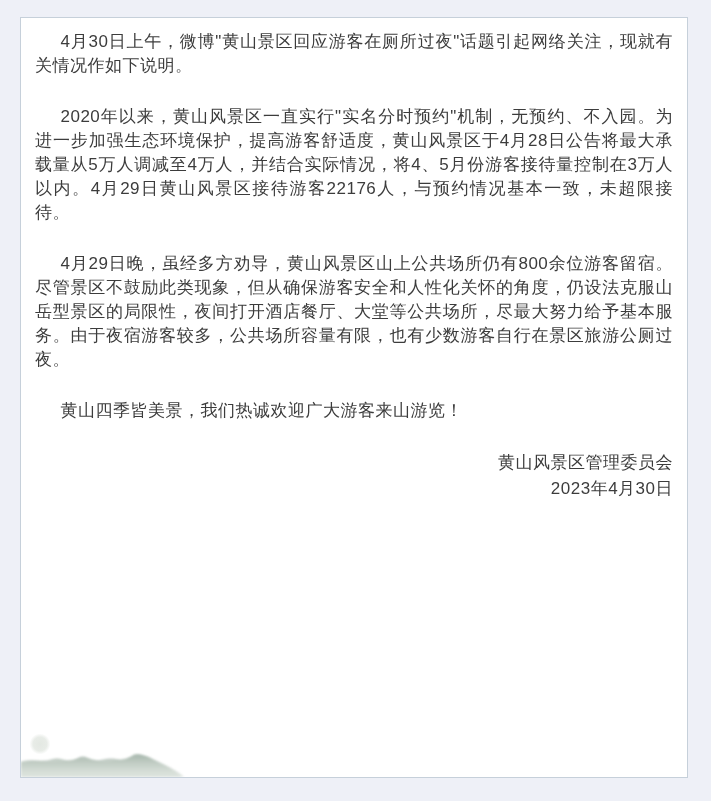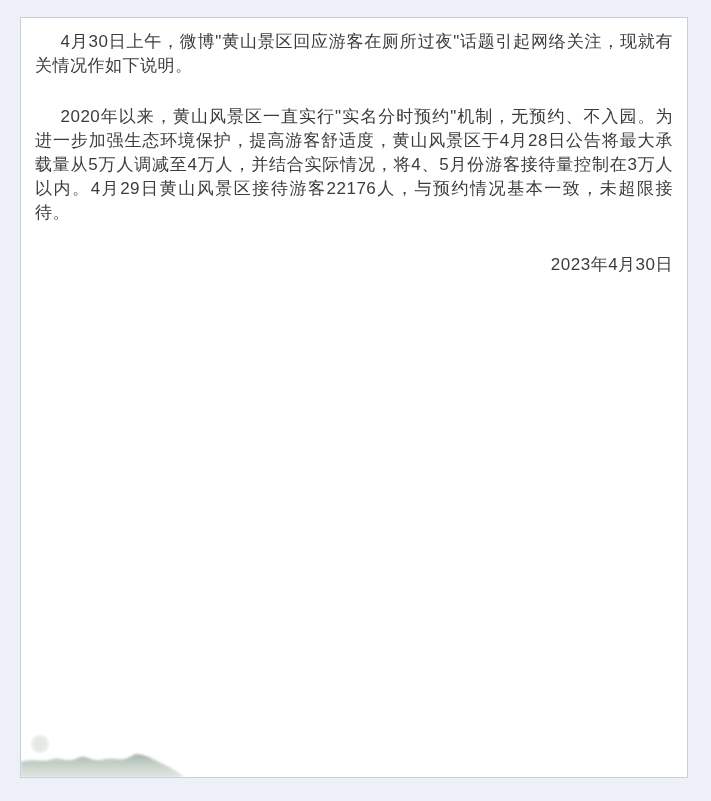--- a/index.html
+++ b/index.html
@@ -63,24 +63,27 @@
 <body>
 
 <div class="page">
   <div class="card">
 
     <p class="body-para">4月30日上午，微博"黄山景区回应游客在厕所过夜"话题引起网络关注，现就有关情况作如下说明。</p>
 
     <p class="body-para">2020年以来，黄山风景区一直实行"实名分时预约"机制，无预约、不入园。为进一步加强生态环境保护，提高游客舒适度，黄山风景区于4月28日公告将最大承载量从5万人调减至4万人，并结合实际情况，将4、5月份游客接待量控制在3万人以内。4月29日黄山风景区接待游客22176人，与预约情况基本一致，未超限接待。</p>
 
 
+    <p class="body-para">4月29日晚，虽经多方劝导，黄山风景区山上公共场所仍有800余位游客留宿。尽管景区不鼓励此类现象，但从确保游客安全和人性化关怀的角度，仍设法克服山岳型景区的局限性，夜间打开酒店餐厅、大堂等公共场所，尽最大努力给予基本服务。由于夜宿游客较多，公共场所容量有限，也有少数游客自行在景区旅游公厕过夜。</p>
 
 
+    <p class="body-para">黄山四季皆美景，我们热诚欢迎广大游客来山游览！</p>
 
     <div class="sig-block">
+      <p>黄山风景区管理委员会</p>
       <p>2023年4月30日</p>
     </div>
 
     <svg class="watermark" viewBox="0 0 168 52" xmlns="http://www.w3.org/2000/svg">
       <defs>
         <linearGradient id="ridgeGrad" x1="0" y1="0" x2="0" y2="1">
           <stop offset="0%" stop-color="#96a99d" stop-opacity="0.8"></stop>
           <stop offset="55%" stop-color="#b7c4ba" stop-opacity="0.55"></stop>
           <stop offset="100%" stop-color="#d8e0d8" stop-opacity="0.35"></stop>
         </linearGradient>

